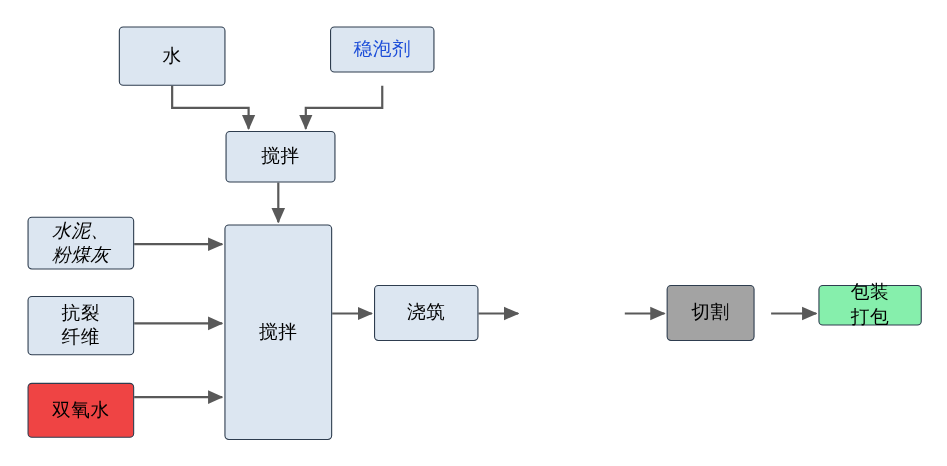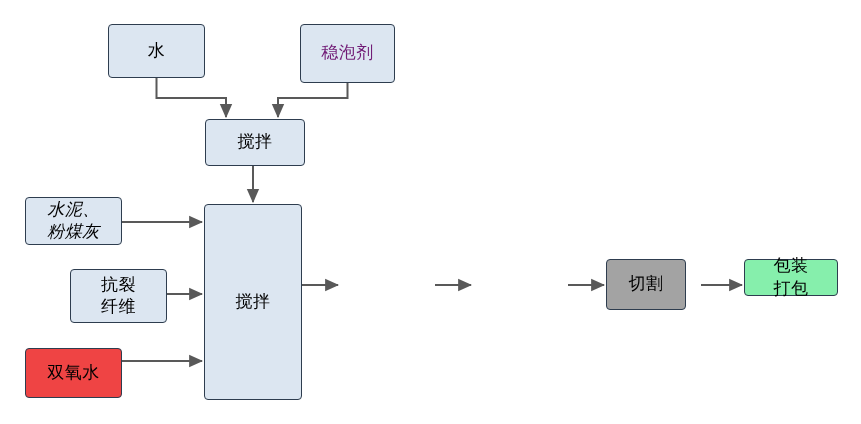--- a/index.html
+++ b/index.html
@@ -77,46 +77,49 @@
 
     <path d="M 568 285 L 604 285" fill="none" stroke="#595959" stroke-width="2" marker-end="url(#ah)"></path>
 
     <path d="M 701 285 L 742 285" fill="none" stroke="#595959" stroke-width="2" marker-end="url(#ah)"></path>
   </svg>
 
   <div class="node" style="left: 108px; top: 24px; width: 97px; height: 54px; background: rgb(220, 230, 241); border-color: rgb(46, 61, 79); color: rgb(0, 0, 0);">
     <span class="nlabel">水</span>
   </div>
 
-  <div class="node" style="left: 300px; top: 24px; width: 95px; height: 59px; background: rgb(220, 230, 241); border-color: rgb(46, 61, 79); color: #701a75;">
+  <div class="node" style="left: 300px; top: 24px; width: 95px; height: 42px; background: rgb(220, 230, 241); border-color: rgb(46, 61, 79); color: #1d4ed8;">
     <span class="nlabel">稳泡剂</span>
   </div>
 
   <div class="node" style="left: 205px; top: 119px; width: 100px; height: 47px; background: rgb(220, 230, 241); border-color: rgb(46, 61, 79); color: rgb(0, 0, 0);">
     <span class="nlabel">搅拌</span>
   </div>
 
   <div class="node" style="left: 25px; top: 197px; width: 97px; height: 48px; background: rgb(220, 230, 241); border-color: rgb(46, 61, 79); color: rgb(0, 0, 0); font-style: italic;">
     <span class="nlabel">水泥、
 粉煤灰</span>
   </div>
 
-  <div class="node" style="left: 25px; top: 269px; width: 97px; height: 54px; background: rgb(220, 230, 241); border-color: rgb(46, 61, 79); color: rgb(0, 0, 0); margin-left: 45px;">
+  <div class="node" style="left: 25px; top: 269px; width: 97px; height: 54px; background: rgb(220, 230, 241); border-color: rgb(46, 61, 79); color: rgb(0, 0, 0);">
     <span class="nlabel">抗裂
 纤维</span>
   </div>
 
   <div class="node" style="left: 25px; top: 348px; width: 97px; height: 50px; background: #ef4444; border-color: rgb(46, 61, 79); color: rgb(0, 0, 0);">
     <span class="nlabel">双氧水</span>
   </div>
 
   <div class="node" style="left: 204px; top: 204px; width: 98px; height: 196px; background: rgb(220, 230, 241); border-color: rgb(46, 61, 79); color: rgb(0, 0, 0);">
     <span class="nlabel">搅拌</span>
   </div>
 
+  <div class="node" style="left: 340px; top: 259px; width: 95px; height: 51px; background: rgb(220, 230, 241); border-color: rgb(46, 61, 79); color: rgb(0, 0, 0);">
+    <span class="nlabel">浇筑</span>
+  </div>
 
 
   <div class="node" style="left: 606px; top: 259px; width: 80px; height: 51px; background: #a3a3a3; border-color: rgb(46, 61, 79); color: rgb(0, 0, 0); justify-content: center;">
     <span class="nlabel">切割</span>
   </div>
 
   <div class="node" style="left: 744px; top: 259px; width: 94px; height: 37px; background: #86efac; border-color: rgb(46, 61, 79); color: rgb(0, 0, 0);">
     <span class="nlabel">包装
 打包</span>
   </div>

